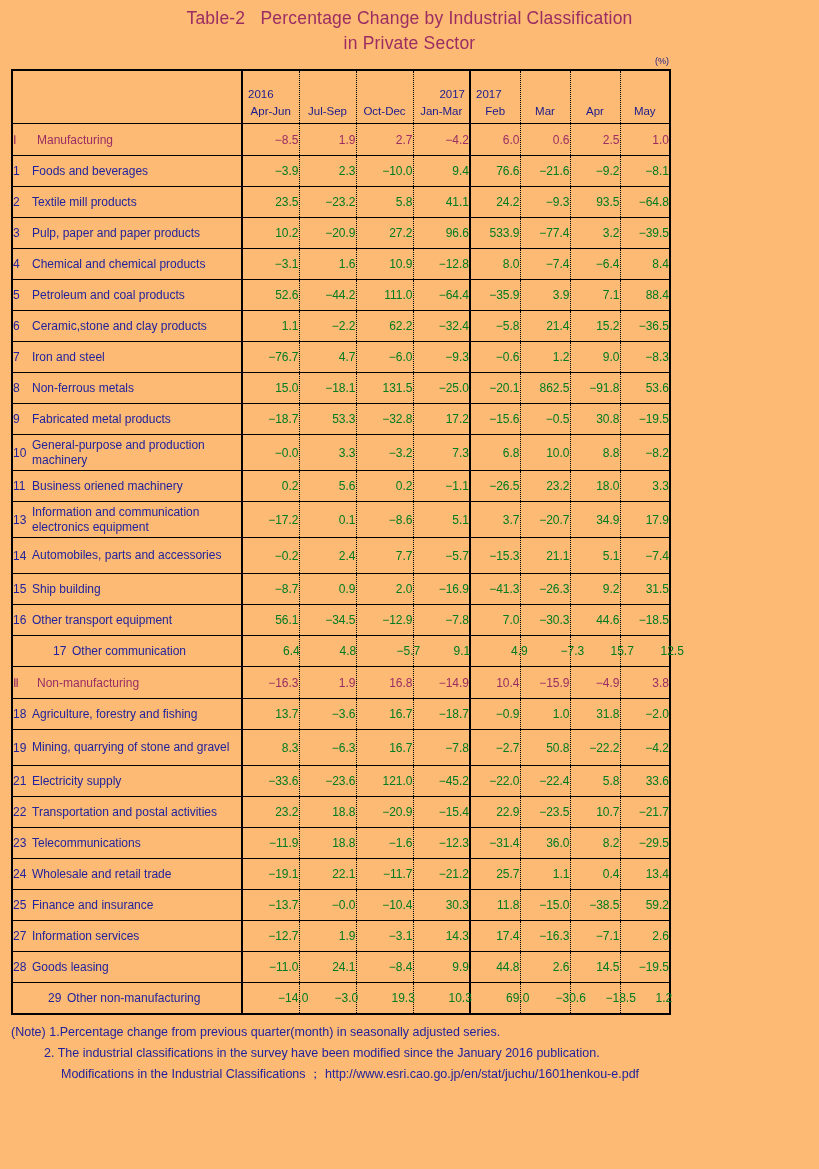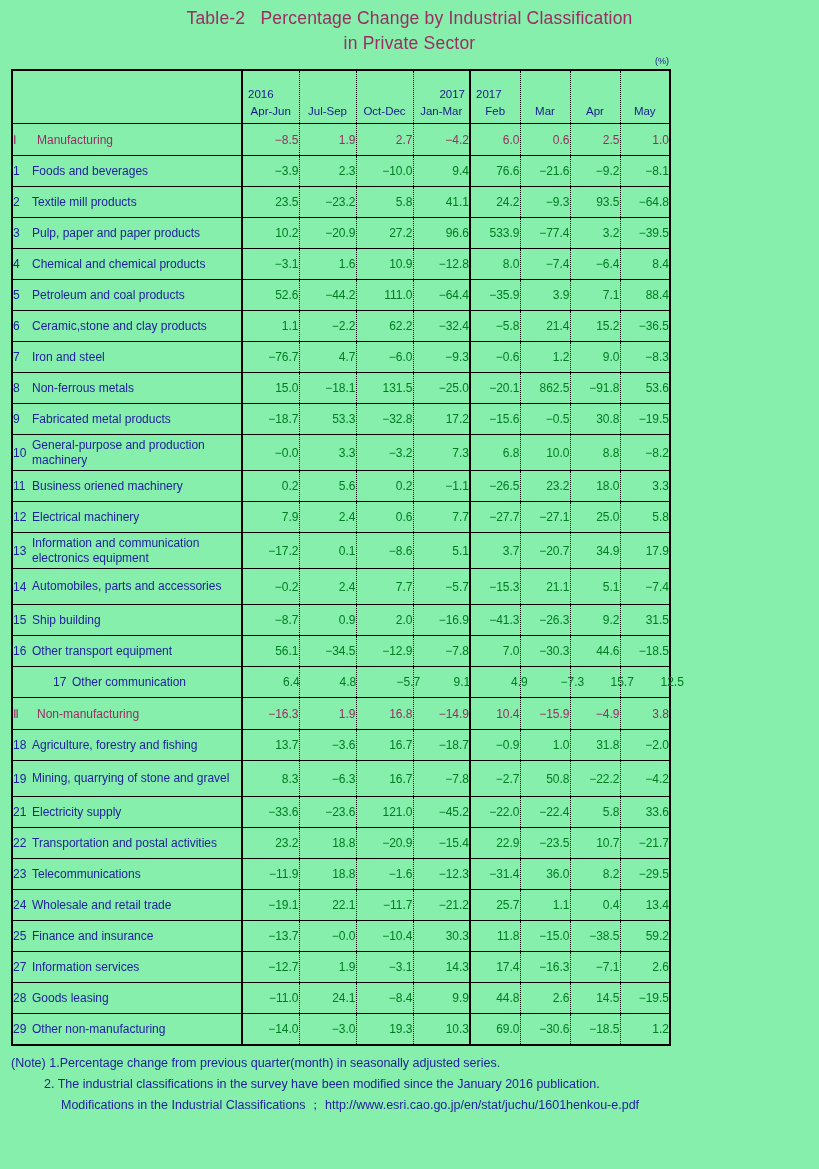--- a/index.html
+++ b/index.html
@@ -10,21 +10,21 @@
   body {
     width: 819px;
     height: 1169px;
     font-family: "Liberation Sans", sans-serif;
     overflow: hidden;
   }
   .page {
     position: relative;
     width: 819px;
     height: 1169px;
-    background: #86efac;
+    background: #fdba74;
   }
 
   
   .title-block {
     text-align: center;
     color: #9B2D63;
     font-size: 17.5px;
     line-height: 25px;
     padding-top: 6px;
     letter-spacing: 0.2px;
@@ -104,21 +104,21 @@
     font-size: 11.5px;
     line-height: 15px;
     text-align: center;
     color: #1A1A8C;
   }
 
   
   tr.datarow td {
     border-bottom: 1px solid #000000;
   }
-  tr.datarow:last-child td { border-bottom: none; }
+  tr.datarow:last-child td { border-bottom: none; padding-left: 35px; }
 
   td.lbl {
     border-right: 2px solid #000000;
     color: #22229C;
     font-size: 12px;
     padding-left: 8px;
     padding-right: 3px;
     height: 30px;
     line-height: 14px;
   }
@@ -436,36 +436,20 @@
             <td class="val">0.2</td>
             <td class="val">5.6</td>
             <td class="val">0.2</td>
             <td class="val endq">−1.1</td>
             <td class="val">−26.5</td>
             <td class="val">23.2</td>
             <td class="val">18.0</td>
             <td class="val endm">3.3</td>
           </tr>
           <tr class="datarow">
-            <td class="lbl">
-              <div class="lblrow">
-                <span class="num">12</span>
-                <span class="txt">Electrical machinery</span>
-              </div>
-            </td>
-            <td class="val">7.9</td>
-            <td class="val">2.4</td>
-            <td class="val">0.6</td>
-            <td class="val endq">7.7</td>
-            <td class="val">−27.7</td>
-            <td class="val">−27.1</td>
-            <td class="val">25.0</td>
-            <td class="val endm">5.8</td>
-          </tr>
-          <tr class="datarow">
             <td class="lbl two-line">
               <div class="lblrow">
                 <span class="num">13</span>
                 <span class="txt">Information and communication electronics equipment</span>
               </div>
             </td>
             <td class="val">−17.2</td>
             <td class="val">0.1</td>
             <td class="val">−8.6</td>
             <td class="val endq">5.1</td>

